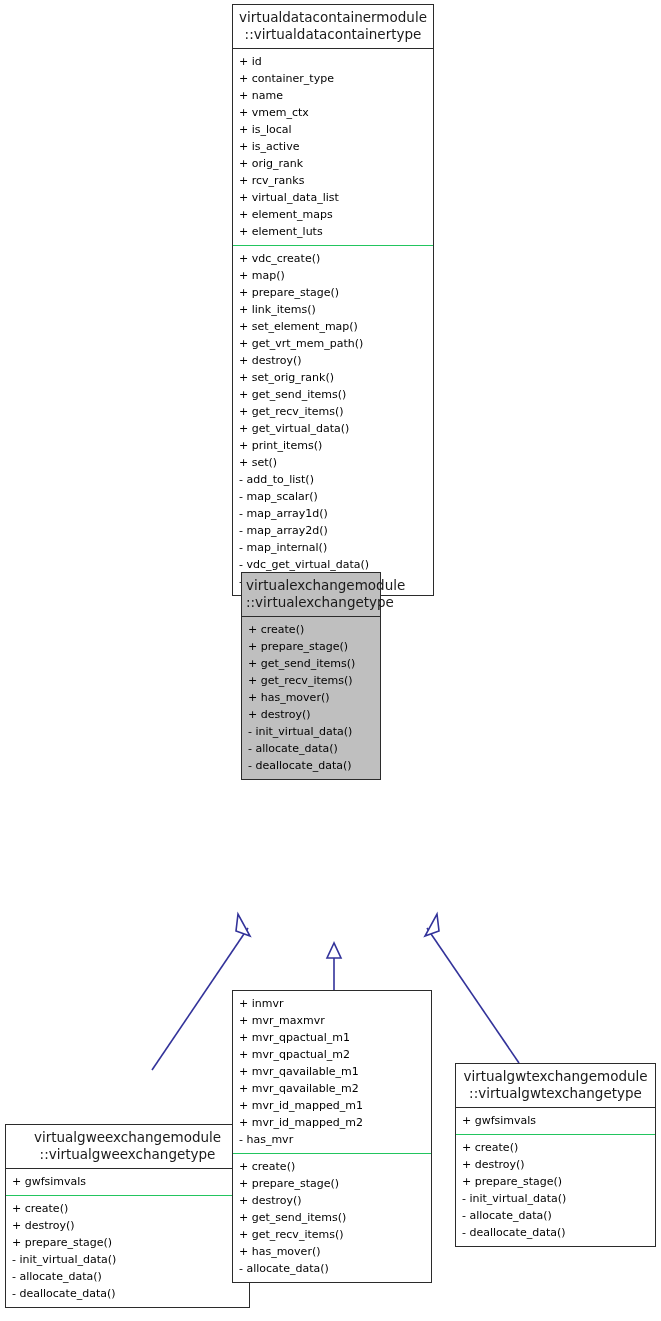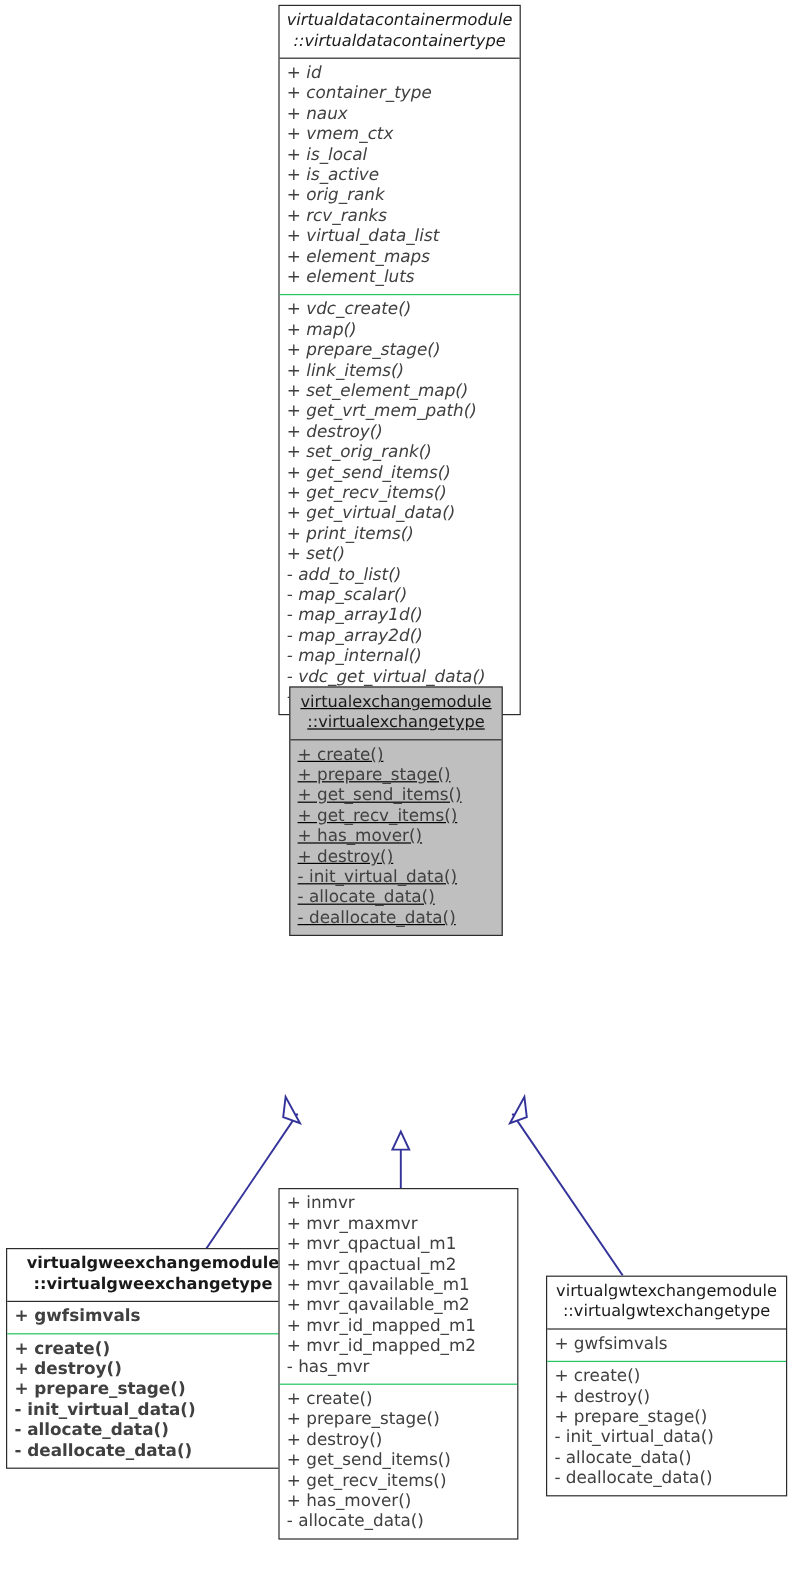--- a/index.html
+++ b/index.html
@@ -43,23 +43,23 @@
     text-align: center;
     font-size: 13.5px;
     line-height: 17px;
     color: #1a1a1a;
     padding: 4px 4px 5px 4px;
     border-bottom: 1px solid #2b2b2b;
     white-space: pre-line;
   }
   .uml-section {
     padding: 4px 6px 5px 6px;
-    font-size: 14px;
+    font-size: 11px;
     line-height: 17px;
-    color: #404040;
+    color: #000000;
   }
   .uml-section + .uml-section {
     border-top: 1px solid #22c55e;
   }
   .uml-row {
     white-space: pre;
   }
 </style>
 </head>
 <body>
@@ -82,27 +82,27 @@
       <line x1="152" y1="1070" x2="248" y2="928" stroke="#33339a" stroke-width="1.6"></line>
       <polygon points="238,914 236,931 250,936" fill="#ffffff" stroke="#33339a" stroke-width="1.6"></polygon>
     </g>
 
     <g>
       <line x1="519" y1="1063" x2="427" y2="928" stroke="#33339a" stroke-width="1.6"></line>
       <polygon points="437,914 439,931 425,936" fill="#ffffff" stroke="#33339a" stroke-width="1.6"></polygon>
     </g>
   </svg>
 
-  <div class="uml-class" style="left:232px; top:4px; width:202px;font-style:italic;">
+  <div class="uml-class" style="left:232px; top:4px; width:202px;">
     <div class="uml-header">virtualdatacontainermodule
 ::virtualdatacontainertype</div>
     <div class="uml-section">
       <div class="uml-row">+ id</div>
       <div class="uml-row">+ container_type</div>
-      <div class="uml-row">+ naux</div>
+      <div class="uml-row">+ name</div>
       <div class="uml-row">+ vmem_ctx</div>
       <div class="uml-row">+ is_local</div>
       <div class="uml-row">+ is_active</div>
       <div class="uml-row">+ orig_rank</div>
       <div class="uml-row">+ rcv_ranks</div>
       <div class="uml-row">+ virtual_data_list</div>
       <div class="uml-row">+ element_maps</div>
       <div class="uml-row">+ element_luts</div>
     </div>
     <div class="uml-section">
@@ -122,37 +122,37 @@
       <div class="uml-row">- add_to_list()</div>
       <div class="uml-row">- map_scalar()</div>
       <div class="uml-row">- map_array1d()</div>
       <div class="uml-row">- map_array2d()</div>
       <div class="uml-row">- map_internal()</div>
       <div class="uml-row">- vdc_get_virtual_data()</div>
       <div class="uml-row">- get_items_for_stage()</div>
     </div>
   </div>
 
-  <div class="uml-class filled" style="left:241px; top:572px; width:178px;text-decoration:underline;">
+  <div class="uml-class filled" style="left:241px; top:572px; width:140px;">
     <div class="uml-header">virtualexchangemodule
 ::virtualexchangetype</div>
     <div class="uml-section">
       <div class="uml-row">+ create()</div>
       <div class="uml-row">+ prepare_stage()</div>
       <div class="uml-row">+ get_send_items()</div>
       <div class="uml-row">+ get_recv_items()</div>
       <div class="uml-row">+ has_mover()</div>
       <div class="uml-row">+ destroy()</div>
       <div class="uml-row">- init_virtual_data()</div>
       <div class="uml-row">- allocate_data()</div>
       <div class="uml-row">- deallocate_data()</div>
     </div>
   </div>
 
-  <div class="uml-class" style="left:5px; top:1040px; width:245px;font-weight:bold;">
+  <div class="uml-class" style="left:5px; top:1124px; width:245px;">
     <div class="uml-header">virtualgweexchangemodule
 ::virtualgweexchangetype</div>
     <div class="uml-section">
       <div class="uml-row">+ gwfsimvals</div>
     </div>
     <div class="uml-section">
       <div class="uml-row">+ create()</div>
       <div class="uml-row">+ destroy()</div>
       <div class="uml-row">+ prepare_stage()</div>
       <div class="uml-row">- init_virtual_data()</div>

